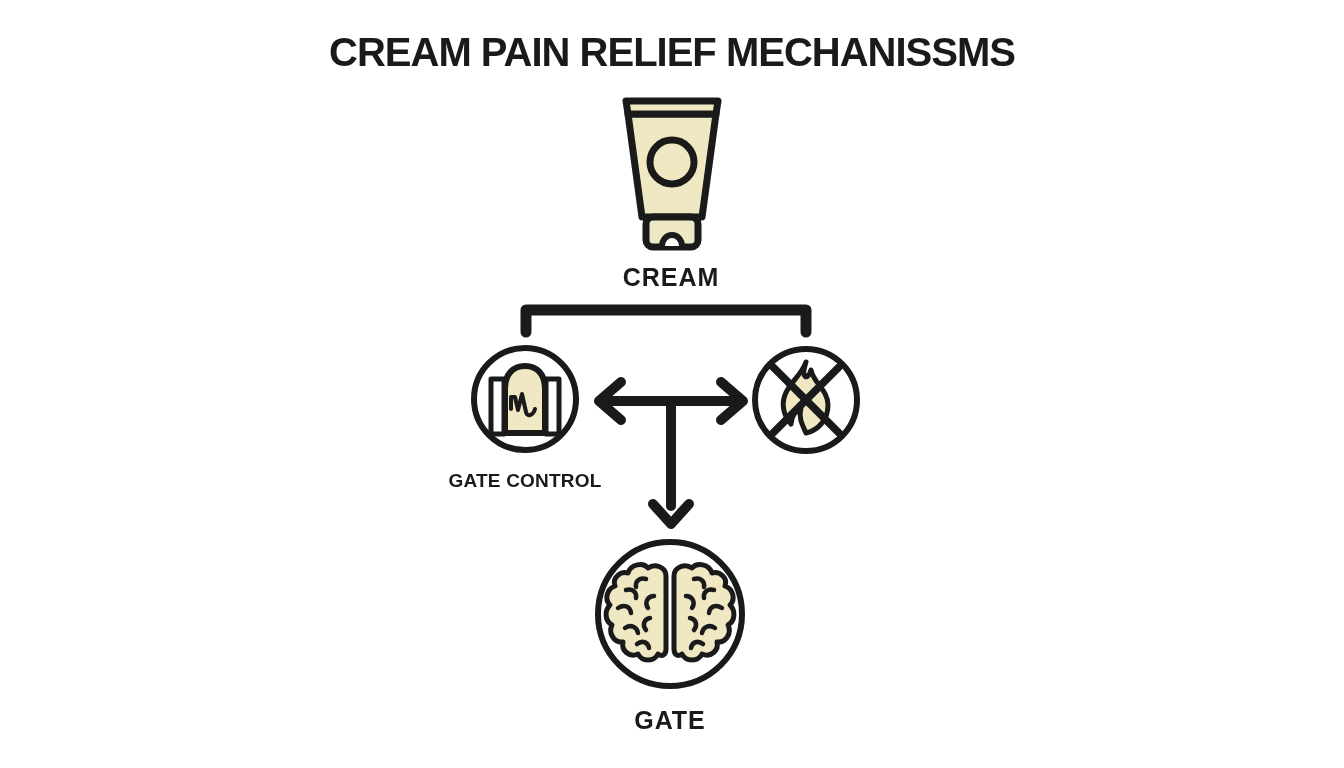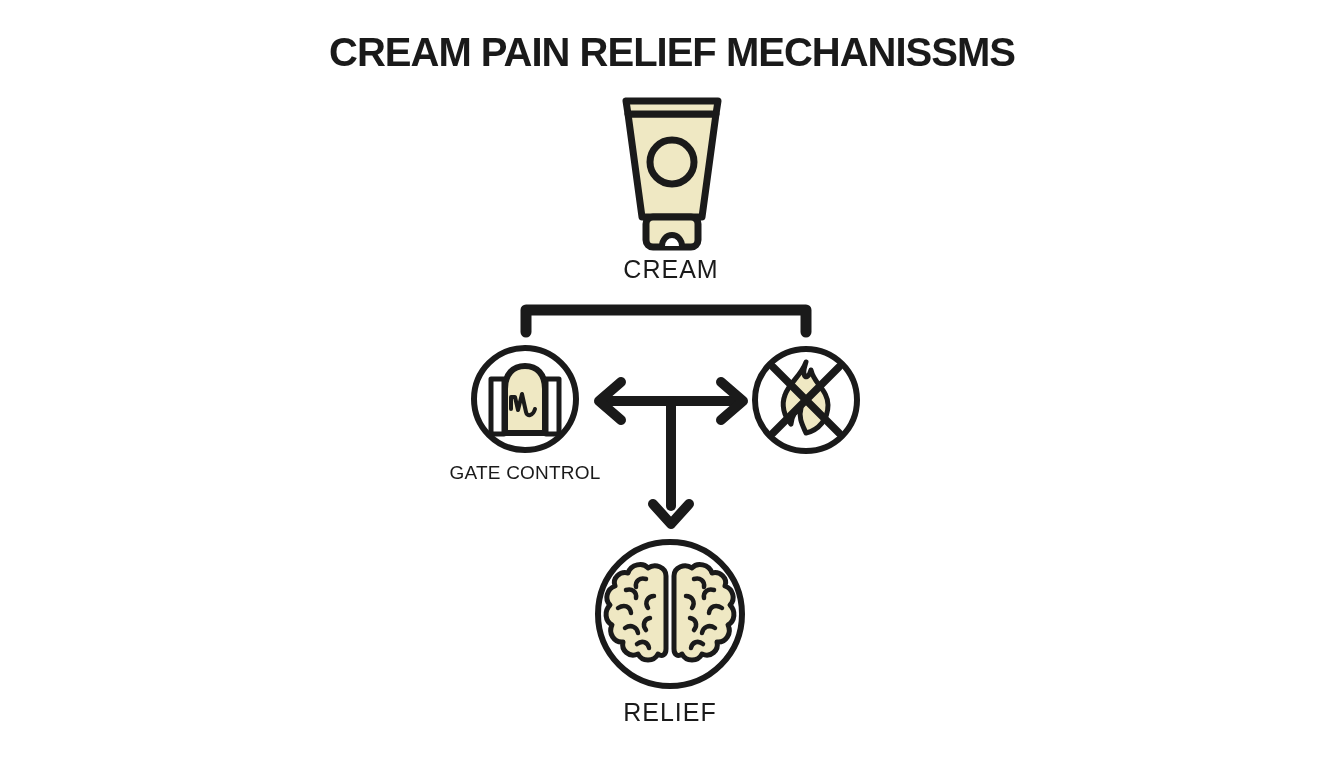--- a/index.html
+++ b/index.html
@@ -27,23 +27,24 @@
     text-align: center;
     font-size: 40px;
     font-weight: bold;
     letter-spacing: -1px;
     color: var(--ink);
   }
   .node-label {
     position: absolute;
     width: 300px;
     text-align: center;
-    font-weight: normal;
+    font-weight: bold;
     color: var(--ink);
     white-space: nowrap;
+    margin-top: 8px;
   }
   .label-lg { font-size: 25px; letter-spacing: 1px; }
   .label-md { font-size: 19px; letter-spacing: 0.2px; }
   .cream-label  { left: 521px; top: 255px; }
   .gate-label   { left: 375px; top: 462px; text-align: center; }
   .anti-label   { left: 658px; top: 462px; }
   .brain-label  { left: 520px; top: 698px; }
   svg { position: absolute; color: var(--ink); }
   .svg-tube    { left: 611px; top: 95px;  }
   .svg-conn    { left: 0;     top: 0; pointer-events: none; }
@@ -106,15 +107,15 @@
       <path class="f-none stroke-ink" stroke-width="4.5" d="M36,56 C42,54 47,58 46,64"></path>
       <path class="f-none stroke-ink" stroke-width="4.5" d="M28,74 C34,70 40,72 41,79"></path>
       <path class="f-none stroke-ink" stroke-width="4.5" d="M35,94 C41,90 47,93 48,99"></path>
       <path class="f-none stroke-ink" stroke-width="4.5" d="M47,110 C52,106 58,108 59,114"></path>
       <path class="f-none stroke-ink" stroke-width="4.5" d="M64,62 C58,62 54,68 58,74"></path>
       <path class="f-none stroke-ink" stroke-width="4.5" d="M60,84 C54,85 52,91 56,96"></path>
     </g>
     <use href="#hemi" transform="translate(160,0) scale(-1,1)"></use>
   </svg>
 
-  <div class="node-label label-lg brain-label">RELIEF</div>
+  <div class="node-label label-lg brain-label">GATE</div>
 
 </div>
 
 </body></html>

